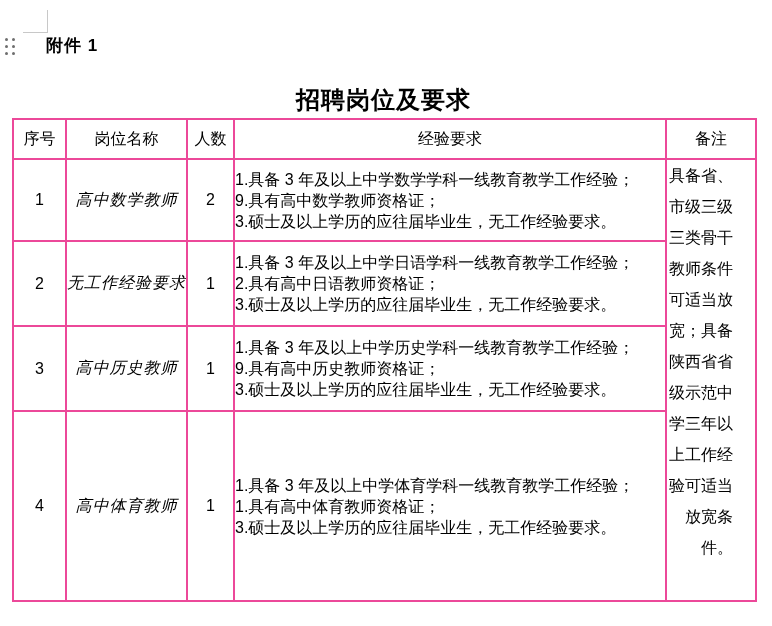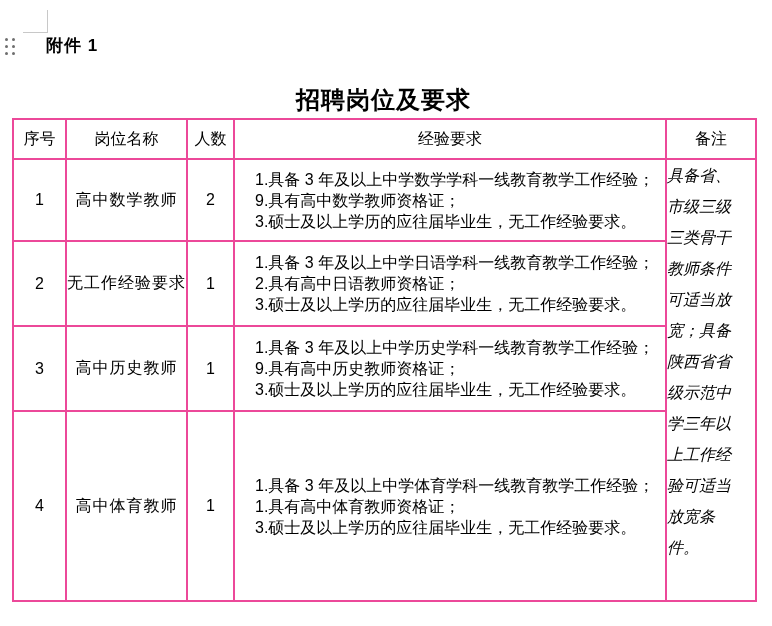--- a/index.html
+++ b/index.html
@@ -90,34 +90,32 @@
     vertical-align: middle;
   }
   td.req {
     vertical-align: middle;
     padding: 0 4px 0 7px;
   }
   td.req .req-line {
     line-height: 21px;
     text-align: left;
     white-space: nowrap;
-    margin-left: 20px;
   }
   td.remarks {
     vertical-align: top;
     padding: 5px 0 0 7px;
   }
   td.remarks .remark-text {
     width: 66px;
     line-height: 31px;
-    text-align: left;
+    text-align: right;
     word-break: normal;
-    font-style: italic;
-  }
-  .pos-text { letter-spacing: 1px; }
+  }
+  .pos-text { letter-spacing: 1px; font-style: italic; }
 </style>
 </head>
 <body>
 
 <div class="page">
 
   <div class="corner-mark"></div>
 
   <div class="drag-handle">
     <i></i>

